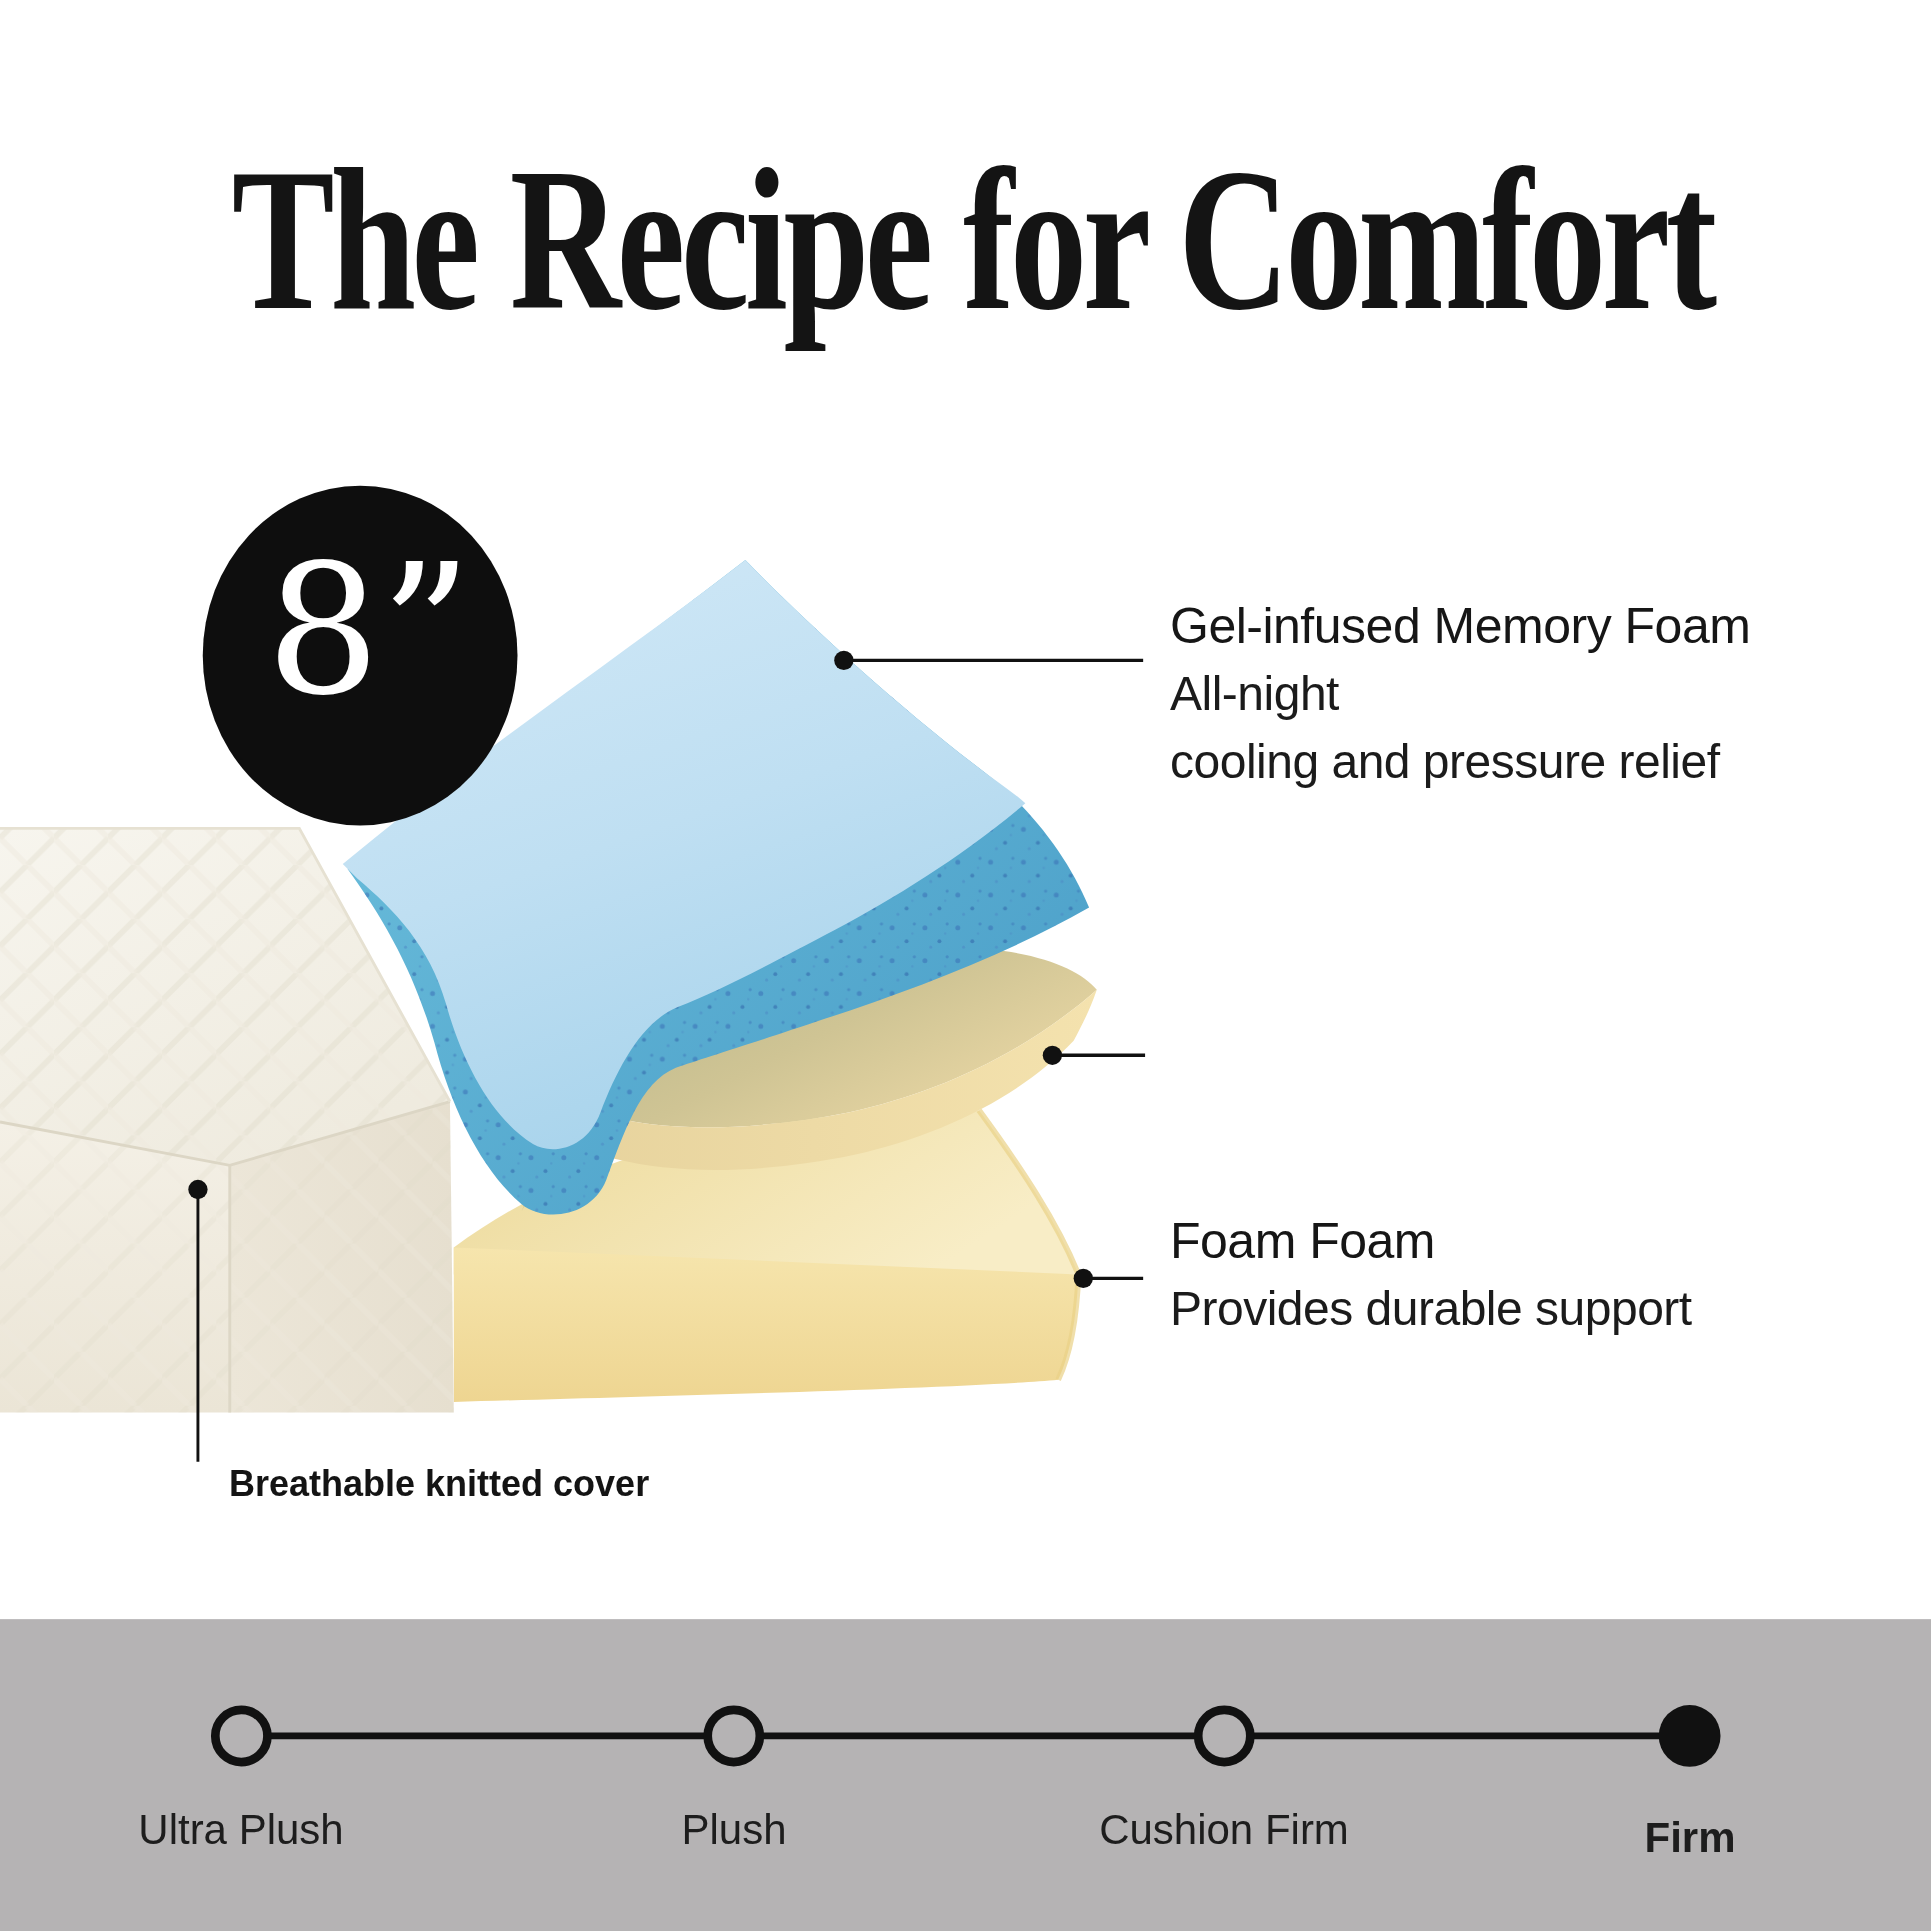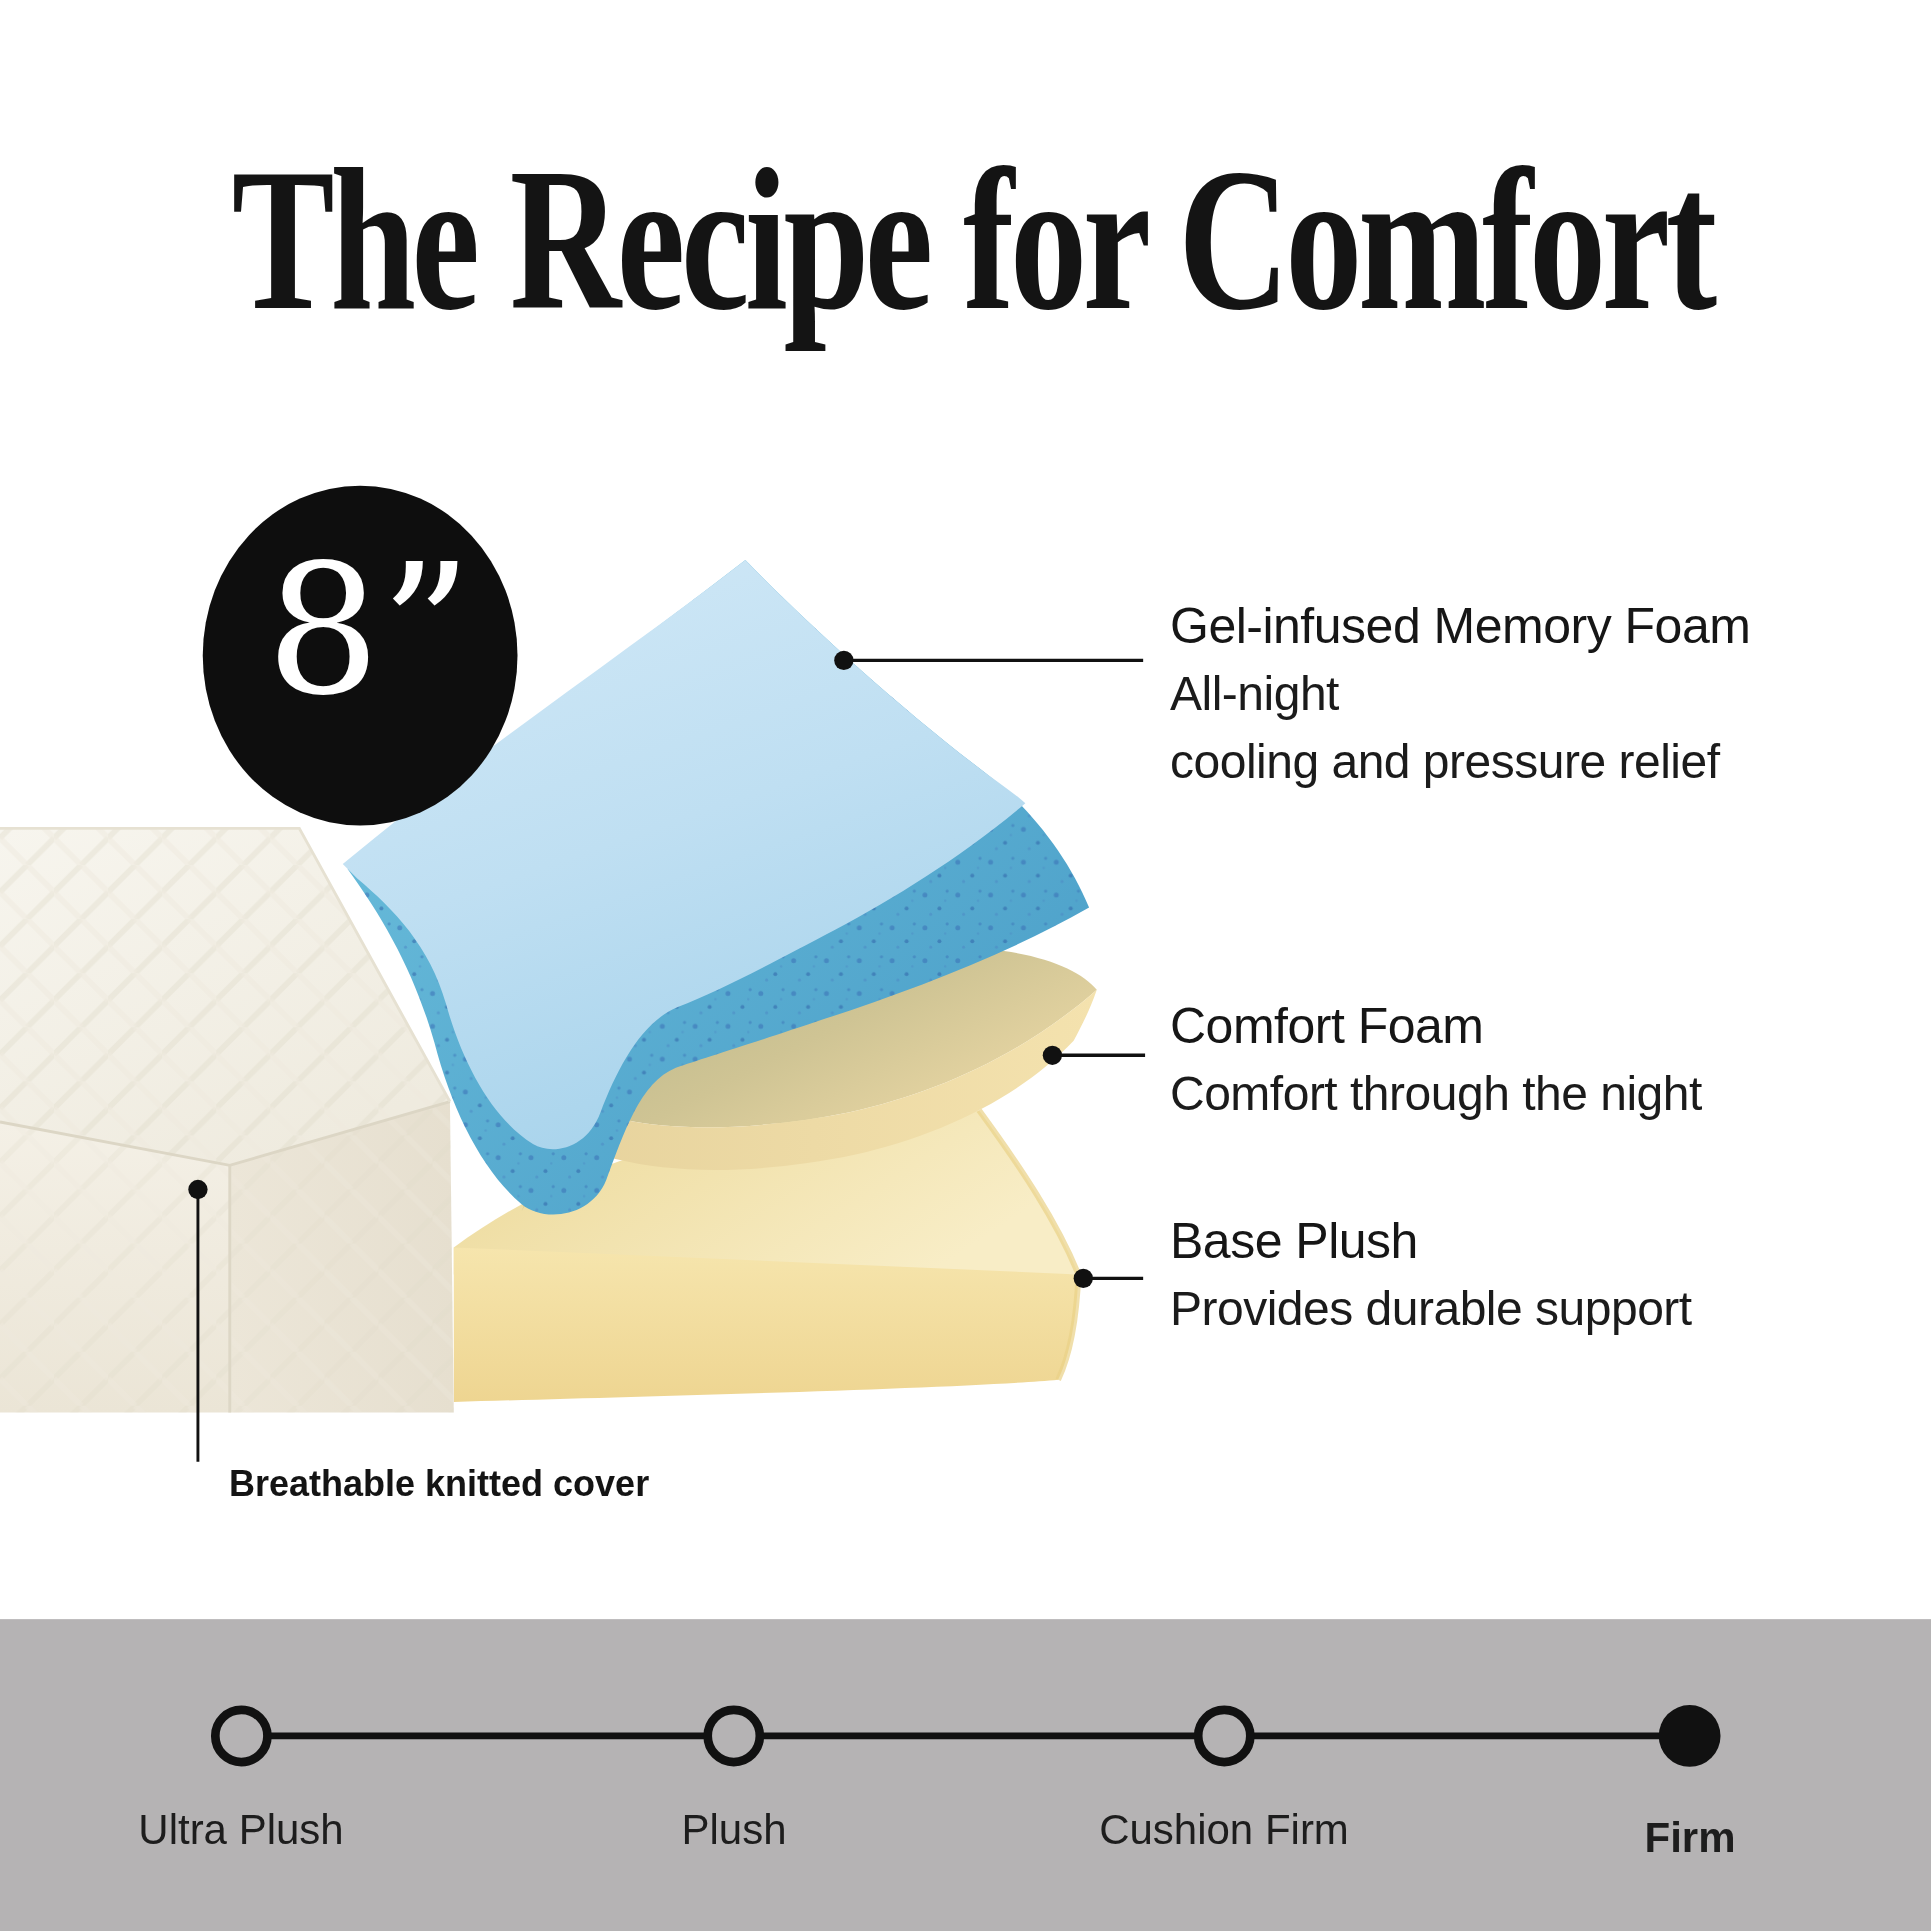--- a/index.html
+++ b/index.html
@@ -189,27 +189,23 @@
   <div id="title" class="abs">The Recipe for Comfort</div>
 
   <div id="badge-text" class="abs">8”</div>
 
   <div id="ann-gel" class="abs ann">
     <div class="bt">Gel-infused Memory Foam</div>
     <div class="bs">All-night</div>
     <div class="bs">cooling and pressure relief</div>
   </div>
 
-  <div id="ann-comfort" class="abs ann">
-    <div class="bt">Comfort Foam</div>
-    <div class="bs">Comfort through the night</div>
-  </div>
 
   <div id="ann-base" class="abs ann">
-    <div class="bt">Base Plush</div>
+    <div class="bt">Foam Foam</div>
     <div class="bs">Provides durable support</div>
   </div>
 
   <div id="ann-cover" class="abs">Breathable knitted cover</div>
 
   <div class="abs firm-label" style="left:241px">Ultra Plush</div>
   <div class="abs firm-label" style="left:734px">Plush</div>
   <div class="abs firm-label" style="left:1224px">Cushion Firm</div>
   <div class="abs firm-label selected" style="left:1690px">Firm</div>
 

